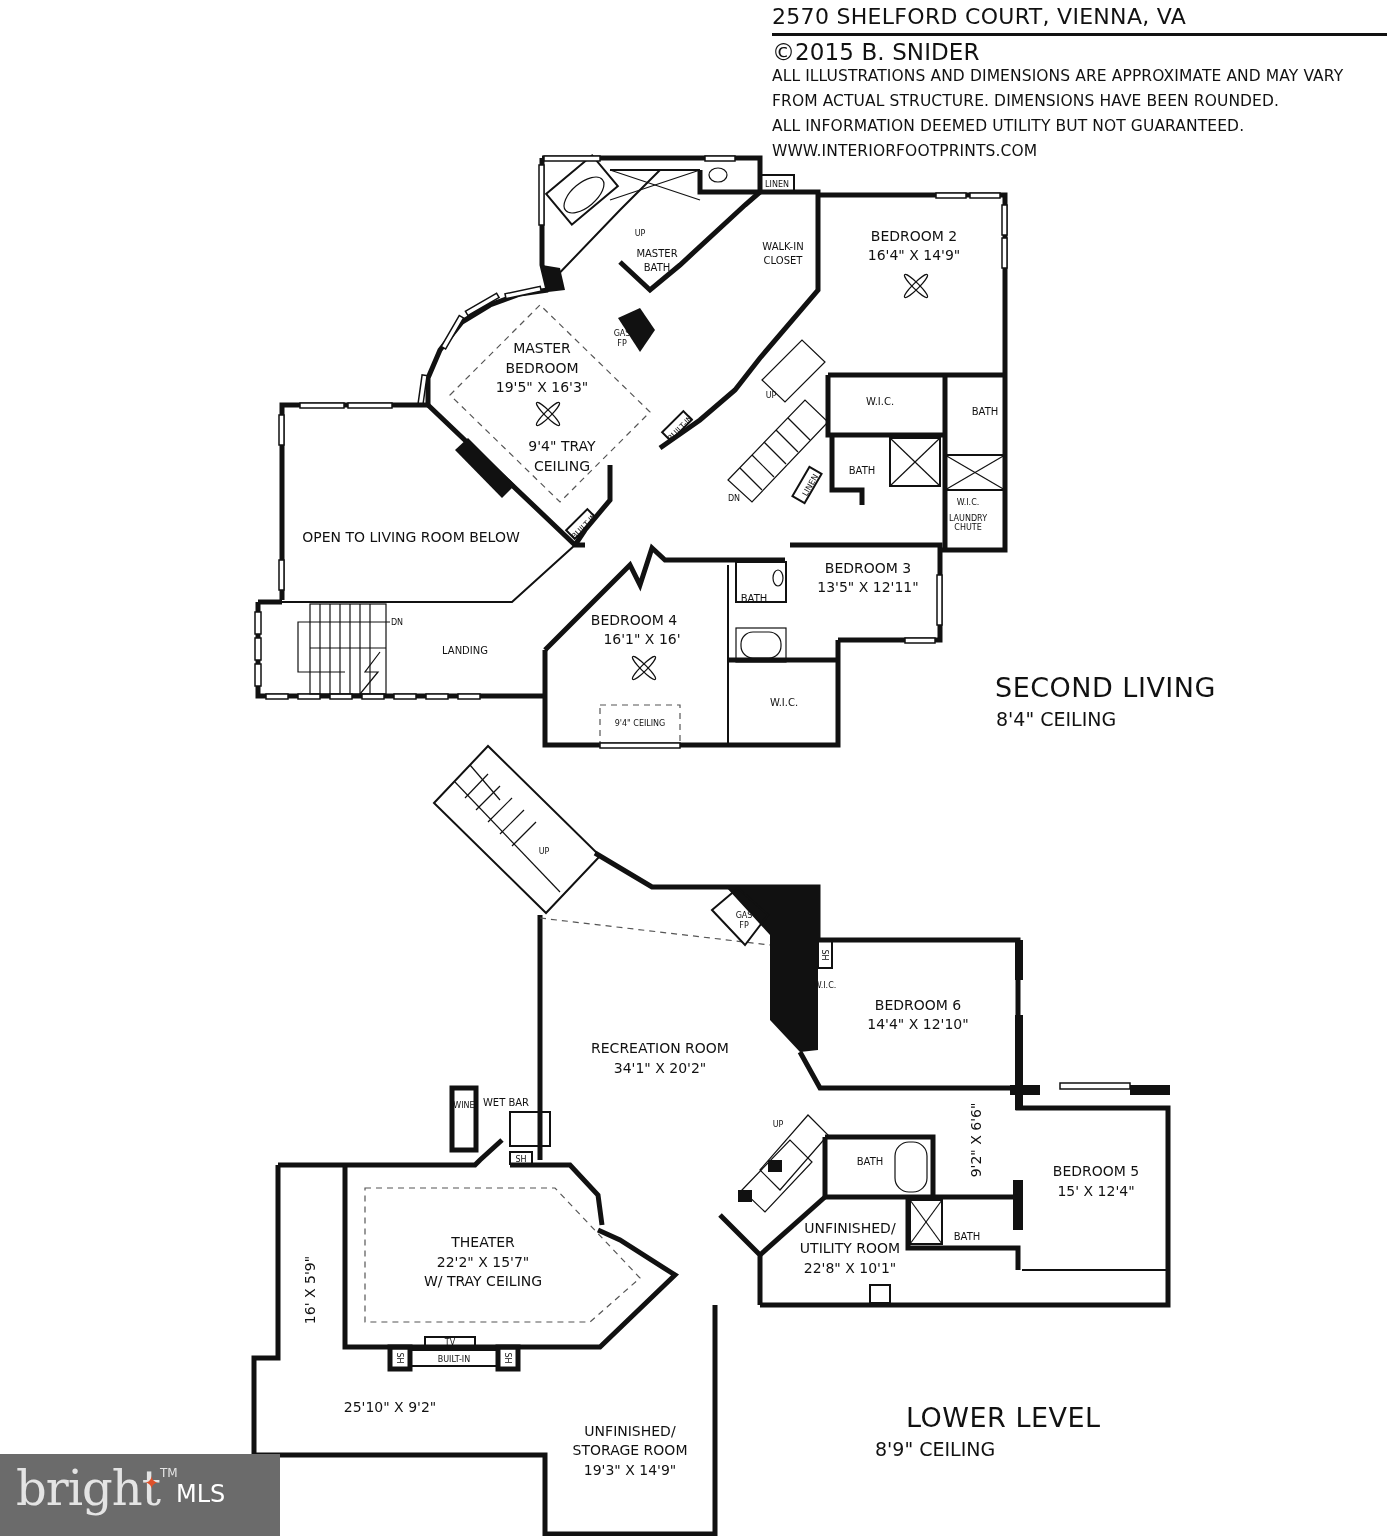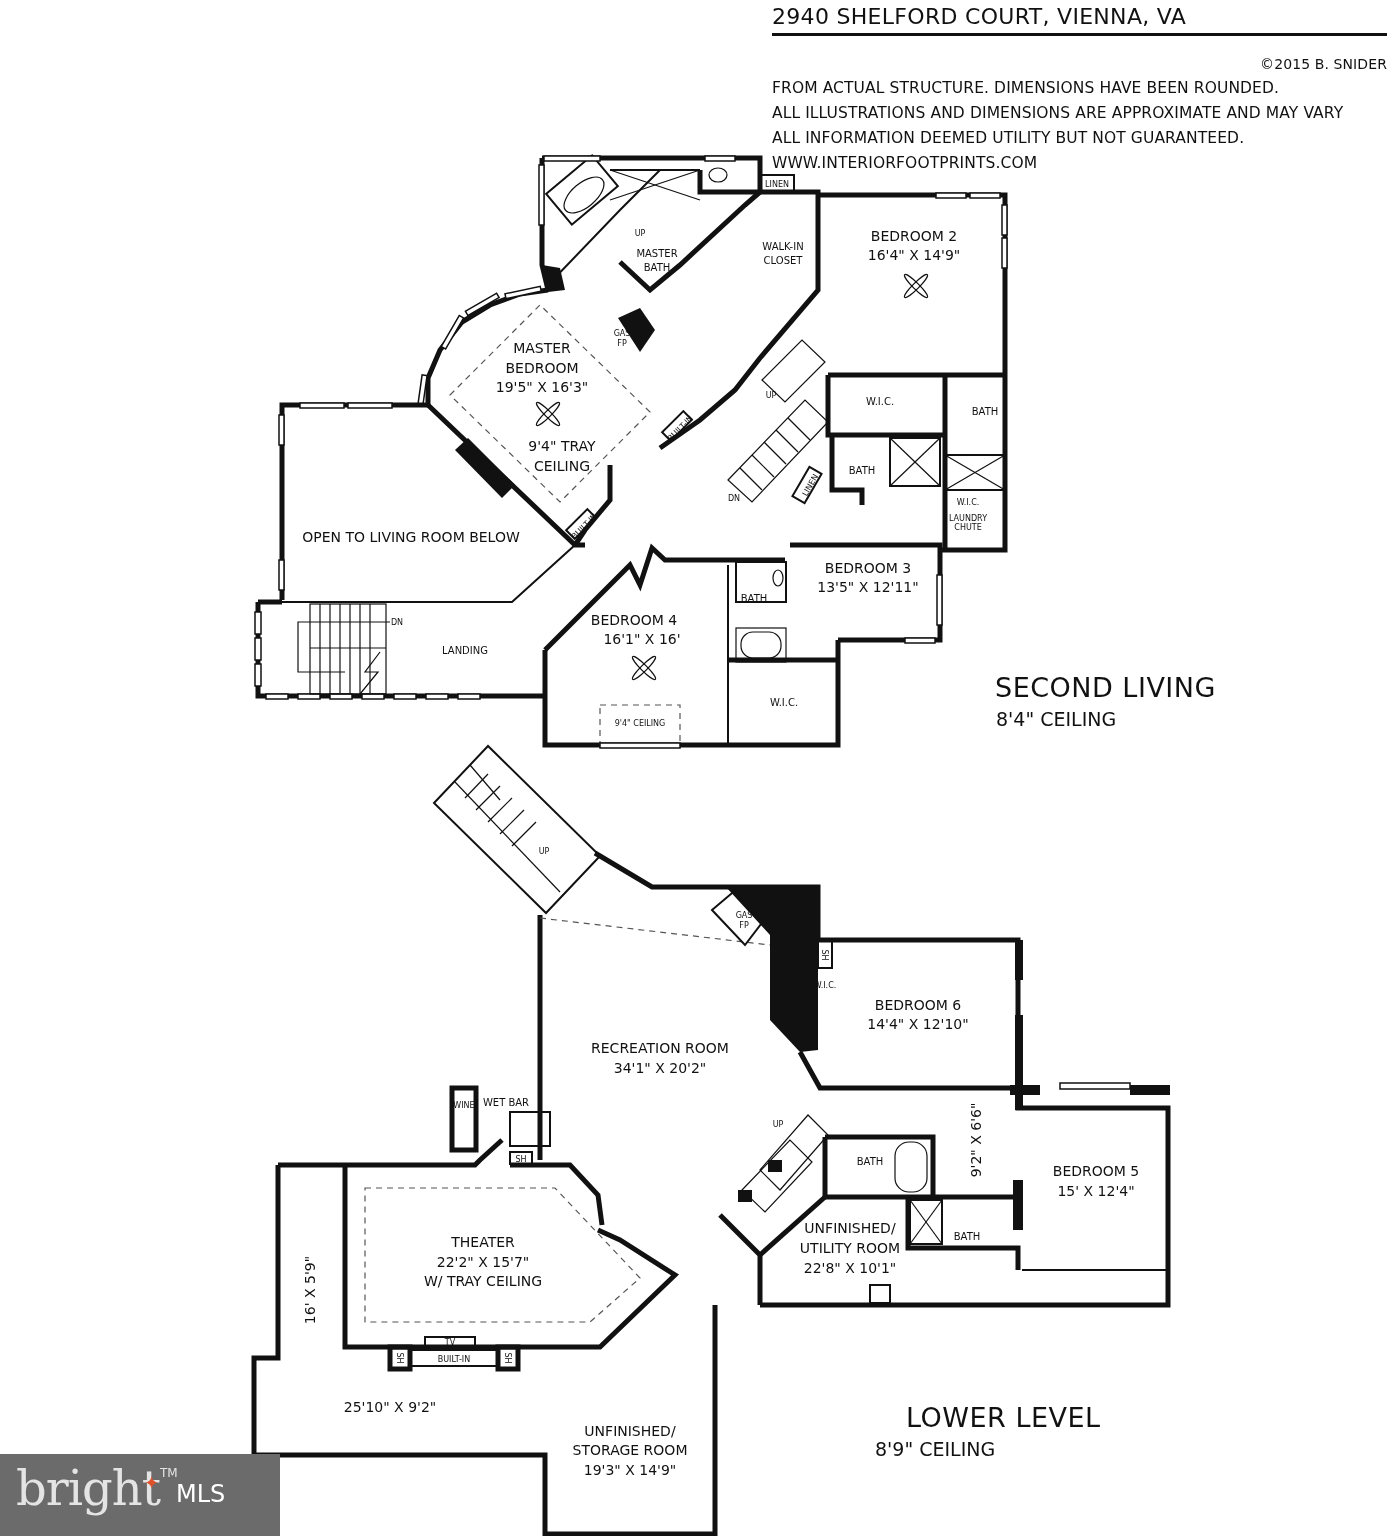--- a/index.html
+++ b/index.html
@@ -1,20 +1,20 @@
 <!DOCTYPE html>
 <html><head>
 <meta charset="utf-8">
 <style>
   html, body { margin:0; padding:0; background:#ffffff; }
   body { width:1394px; height:1536px; position:relative; overflow:hidden; font-family:"DejaVu Sans", sans-serif; color:#111; }
   .header { position:absolute; left:772px; top:4px; width:615px; }
   .title { font-size:22px; letter-spacing:0.3px; padding-bottom:4px; border-bottom:3px solid #111; white-space:nowrap; }
   .hline { font-size:15.5px; line-height:25px; white-space:nowrap; letter-spacing:0.1px; }
-  .copy { font-size:14px; margin-top:16px; line-height:24px;text-align:right; }
+  .copy { font-size:23px; margin-top:4px; line-height:24px; }
   svg.plan { position:absolute; left:0; top:0; }
   .wall { fill:none; stroke:#111; stroke-width:5; stroke-linejoin:miter; }
   .thin { fill:none; stroke:#111; stroke-width:2; }
   .hair { fill:none; stroke:#111; stroke-width:1.2; }
   .dash { fill:none; stroke:#555; stroke-width:1.2; stroke-dasharray:6 5; }
   .solid { fill:#111; }
   .win { fill:#fff; stroke:#111; stroke-width:1.5; }
   .lbl { font-family:"DejaVu Sans", sans-serif; fill:#111; text-anchor:middle; }
   .room { font-size:14px; }
   .small { font-size:10px; }
@@ -24,24 +24,24 @@
   .logo { position:absolute; left:0; top:1454px; width:280px; height:82px; background:#6b6b6b; }
   .logo .word { position:absolute; left:16px; top:6px; font-family:"DejaVu Serif", serif; font-size:48px; color:#e4e4e4; letter-spacing:-1px; }
   .logo .mls { position:absolute; left:176px; top:26px; font-size:24px; color:#ffffff; }
   .logo .tm { position:absolute; left:160px; top:12px; font-size:12px; color:#e4e4e4; }
   .logo .star { position:absolute; left:144px; top:18px; font-size:18px; color:#e0512a; }
 </style>
 </head>
 <body>
 
 <div class="header">
-  <div class="title">2940 SHELFORD COURT, VIENNA, VA</div>
+  <div class="title">2570 SHELFORD COURT, VIENNA, VA</div>
   <div class="hline copy">©2015 B. SNIDER</div>
+  <div class="hline">ALL ILLUSTRATIONS AND DIMENSIONS ARE APPROXIMATE AND MAY VARY</div>
   <div class="hline">FROM ACTUAL STRUCTURE. DIMENSIONS HAVE BEEN ROUNDED.</div>
-  <div class="hline">ALL ILLUSTRATIONS AND DIMENSIONS ARE APPROXIMATE AND MAY VARY</div>
   <div class="hline">ALL INFORMATION DEEMED UTILITY BUT NOT GUARANTEED.</div>
   <div class="hline">WWW.INTERIORFOOTPRINTS.COM</div>
 </div>
 
 <svg class="plan" width="1394" height="1536" viewBox="0 0 1394 1536">
 
   <g>
 
     <polyline class="wall" points="542,158 760,158 760,192 818,192 818,290 760,358 735,390 700,420 660,448"></polyline>
     <polyline class="wall" points="542,158 542,265 548,290"></polyline>

